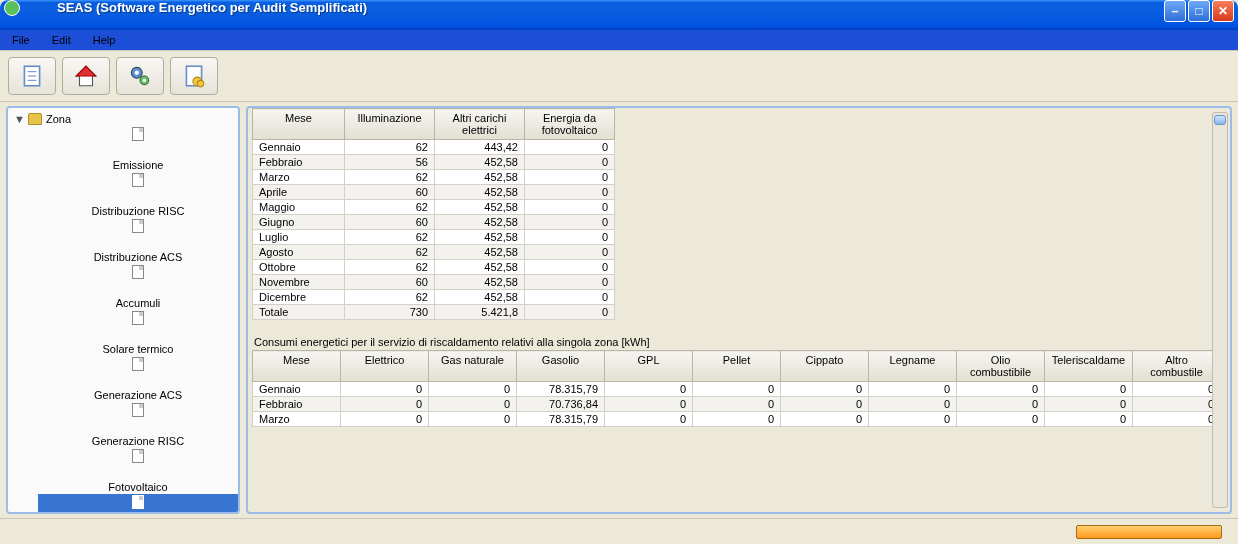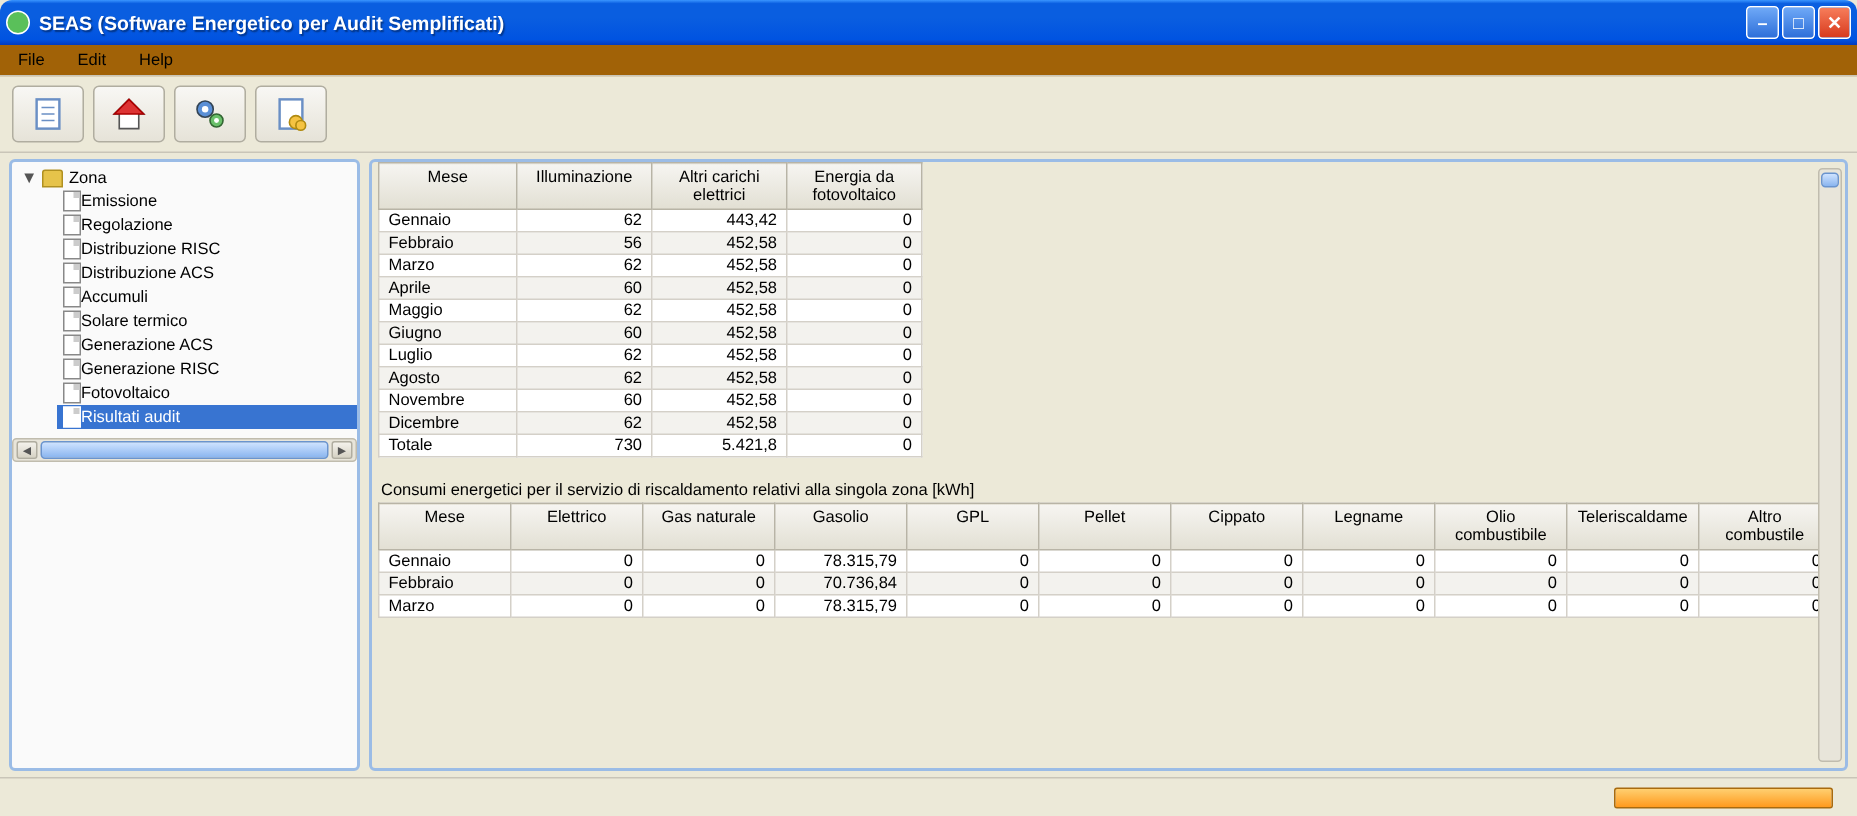--- a/index.html
+++ b/index.html
@@ -10,45 +10,46 @@
   width: 1238px;
   height: 544px;
   overflow: hidden;
   display: flex;
   flex-direction: column;
 }
 .titlebar {
   height: 30px;
   background: linear-gradient(to bottom, #3a95ff 0%, #0a5ee0 8%, #0a5ee0 40%, #0053e1 88%, #003ac0 100%);
   display: flex;
-  align-items: center;
+  align-items: flex-start;
   padding: 0 4px;
   color: #fff;
   font-weight: bold;
   font-size: 13px;
   border-top-left-radius: 8px;
   border-top-right-radius: 8px;
+  gap: 31px;
 }
 .titlebar .app-icon {
   width: 16px; height: 16px; background: #5ac05a; border-radius: 50%; margin-right: 6px;
   border: 1px solid #fff;
 }
 .titlebar .title { flex: 1; text-shadow: 1px 1px 1px rgba(0,0,0,0.4);}
 .win-buttons { display: flex; gap: 2px; }
 .win-btn {
   width: 22px; height: 22px; border-radius: 3px;
   display: flex; align-items: center; justify-content: center;
   font-weight: bold; color: #fff; font-size: 12px;
   border: 1px solid #fff;
 }
 .win-btn.min, .win-btn.max { background: linear-gradient(to bottom, #6fa9f7, #2e6fd9); }
 .win-btn.close { background: linear-gradient(to bottom, #f77e5b, #d83a1e); }
 
 .menubar {
-  background: #a16207;
+  background: #1d4ed8;
   border-bottom: 1px solid #c9c5b8;
   padding: 2px 8px;
   display: flex;
   gap: 14px;
 }
 .menubar span { padding: 2px 4px; cursor: default; }
 
 .toolbar {
   padding: 6px 8px;
   display: flex;
@@ -82,21 +83,21 @@
 }
 .tree-root { padding: 2px 0 0 4px; }
 .tree-node {
   display: flex; align-items: center; gap: 4px; padding: 1px 2px; white-space: nowrap;
 }
 .tree-toggle { width: 10px; text-align: center; color: #555; }
 .folder-icon { width: 14px; height: 12px; background: #e6c34a; border: 1px solid #b09020; border-radius: 2px 2px 0 0; }
 .doc-icon { width: 12px; height: 14px; background: #fff; border: 1px solid #888; position: relative; }
 .doc-icon::after { content:''; position:absolute; top:0; right:0; width:4px; height:4px; background:#ccc; }
 .tree-children { padding-left: 26px; }
-.tree-item { display: flex; align-items: center; gap: 0; padding: 1px 4px; white-space: nowrap; }
+.tree-item { display: flex; align-items: center; gap: 18px; padding: 1px 4px; white-space: nowrap; flex-direction: column; }
 .tree-item.selected { background: #3874d1; color: #fff; }
 .tree-item.selected .doc-icon { border-color:#fff; }
 
 .main {
   flex: 1;
   border: 2px solid #9bbce6;
   border-radius: 4px;
   background: #ece9d8;
   overflow: auto;
   padding: 0 4px 4px 4px;
@@ -223,24 +224,20 @@
         <span class="folder-icon"></span>
         <span>Zona</span>
       </div>
       <div class="tree-children" id="tree-children">
           <div class="tree-item">
             <span class="doc-icon"></span>
             <span>Emissione</span>
           </div>
           <div class="tree-item">
             <span class="doc-icon"></span>
-            <span>Regolazione</span>
-          </div>
-          <div class="tree-item">
-            <span class="doc-icon"></span>
             <span>Distribuzione RISC</span>
           </div>
           <div class="tree-item">
             <span class="doc-icon"></span>
             <span>Distribuzione ACS</span>
           </div>
           <div class="tree-item">
             <span class="doc-icon"></span>
             <span>Accumuli</span>
           </div>
@@ -323,20 +320,26 @@
               <td>0</td>
             </tr>
             <tr>
               <td class="label">Luglio</td>
               <td>62</td>
               <td>452,58</td>
               <td>0</td>
             </tr>
             <tr>
               <td class="label">Agosto</td>
+              <td>62</td>
+              <td>452,58</td>
+              <td>0</td>
+            </tr>
+            <tr>
+              <td class="label">Ottobre</td>
               <td>62</td>
               <td>452,58</td>
               <td>0</td>
             </tr>
             <tr>
               <td class="label">Novembre</td>
               <td>60</td>
               <td>452,58</td>
               <td>0</td>
             </tr>

